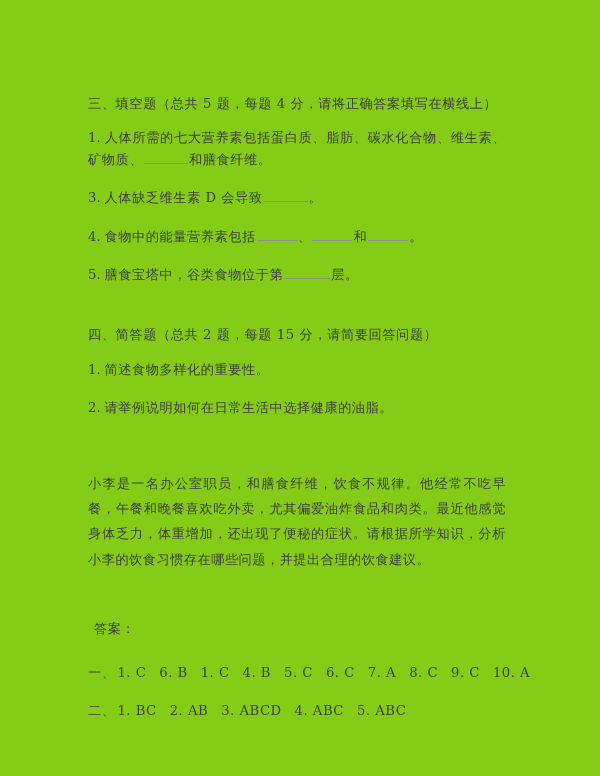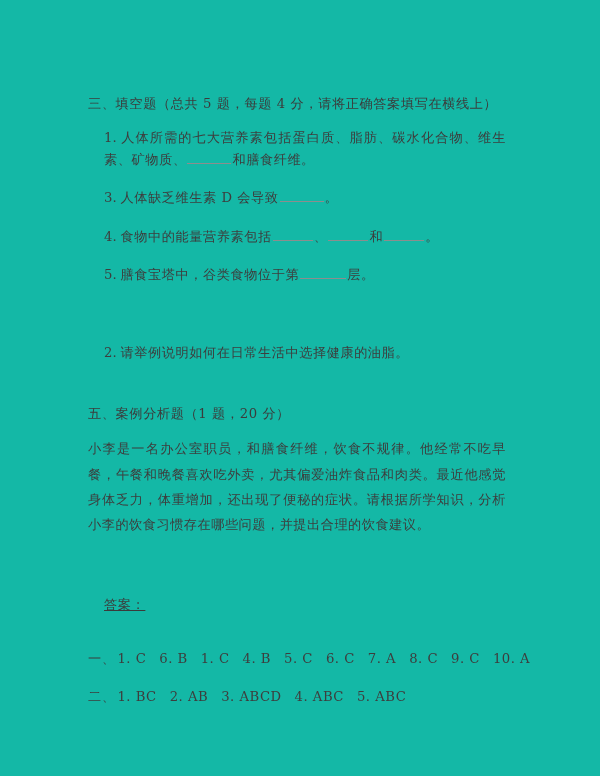--- a/index.html
+++ b/index.html
@@ -16,21 +16,21 @@
     position: relative;
     -webkit-font-smoothing: antialiased;
   }
 
   #page {
     position: absolute;
     left: 0;
     top: 0;
     width: 600px;
     height: 776px;
-    background: #14b8a6;
+    background: #84cc16;
   }
 
   .content {
     position: absolute;
     left: 88px;
     top: 94px;
     width: 418px;
   }
 
   
@@ -61,22 +61,21 @@
     margin: 0;
     text-align: justify;
     text-justify: inter-character;
   }
 
   .answers-label {
     font-size: 13.2px;
     line-height: 1.6;
     letter-spacing: 0.6px;
     color: #3b3b3b;
-    margin: 16px;
-    text-decoration: underline;
+    margin: 6px;
   }
 
   .answer-row {
     font-size: 13.2px;
     line-height: 1.6;
     letter-spacing: 0.5px;
     color: #3d3d3d;
     margin: 0;
     white-space: nowrap;
   }
@@ -86,21 +85,21 @@
     margin-right: 13px;
     font-family: "DejaVu Serif", "Liberation Serif", serif;
   }
   .answer-row .a-item:last-child { margin-right: 13px; text-align: right; }
 
   
   .gap-sm  { height: 12px; }
   .gap-md  { height: 17px; }
   .gap-xl  { height: 40px; }
 
-  .q-item { margin-top: 17px; margin-left: 16px; }
+  .q-item { margin-top: 17px; }
   .q-item.first { margin-top: 13px; }
 
   
   .blank {
     display: inline-block;
     border-bottom: 1px solid #8d8d8d;
     vertical-align: baseline;
     height: 0.92em;
     margin: 0 1px;
   }
@@ -137,31 +136,34 @@
       </p>
 
       <p class="qline q-item">
         <span class="numlead">5.</span><span>膳食宝塔中，谷类食物位于第</span><span class="blank w3"></span><span>层。</span>
       </p>
     </div>
 
     <div class="gap-xl"></div>
 
     <div>
+      <p class="section-heading">四、简答题（总共 2 题，每题 15 分，请简要回答问题）</p>
 
+      <p class="qline q-item first">
+        <span class="numlead">1.</span><span>简述食物多样化的重要性。</span>
+      </p>
 
       <p class="qline q-item">
         <span class="numlead">2.</span><span>请举例说明如何在日常生活中选择健康的油脂。</span>
       </p>
     </div>
 
     <div class="gap-xl"></div>
 
     <div>
-      <p class="section-heading">五、案例分析题（1 题，20 分）</p>
 
       <div class="gap-sm"></div>
 
       <p class="para">小李是一名办公室职员，和膳食纤维，饮食不规律。他经常不吃早餐，午餐和晚餐喜欢吃外卖，尤其偏爱油炸食品和肉类。最近他感觉身体乏力，体重增加，还出现了便秘的症状。请根据所学知识，分析小李的饮食习惯存在哪些问题，并提出合理的饮食建议。</p>
     </div>
 
     <div class="gap-xl"></div>
 
     <div>
       <p class="answers-label">答案：</p>

